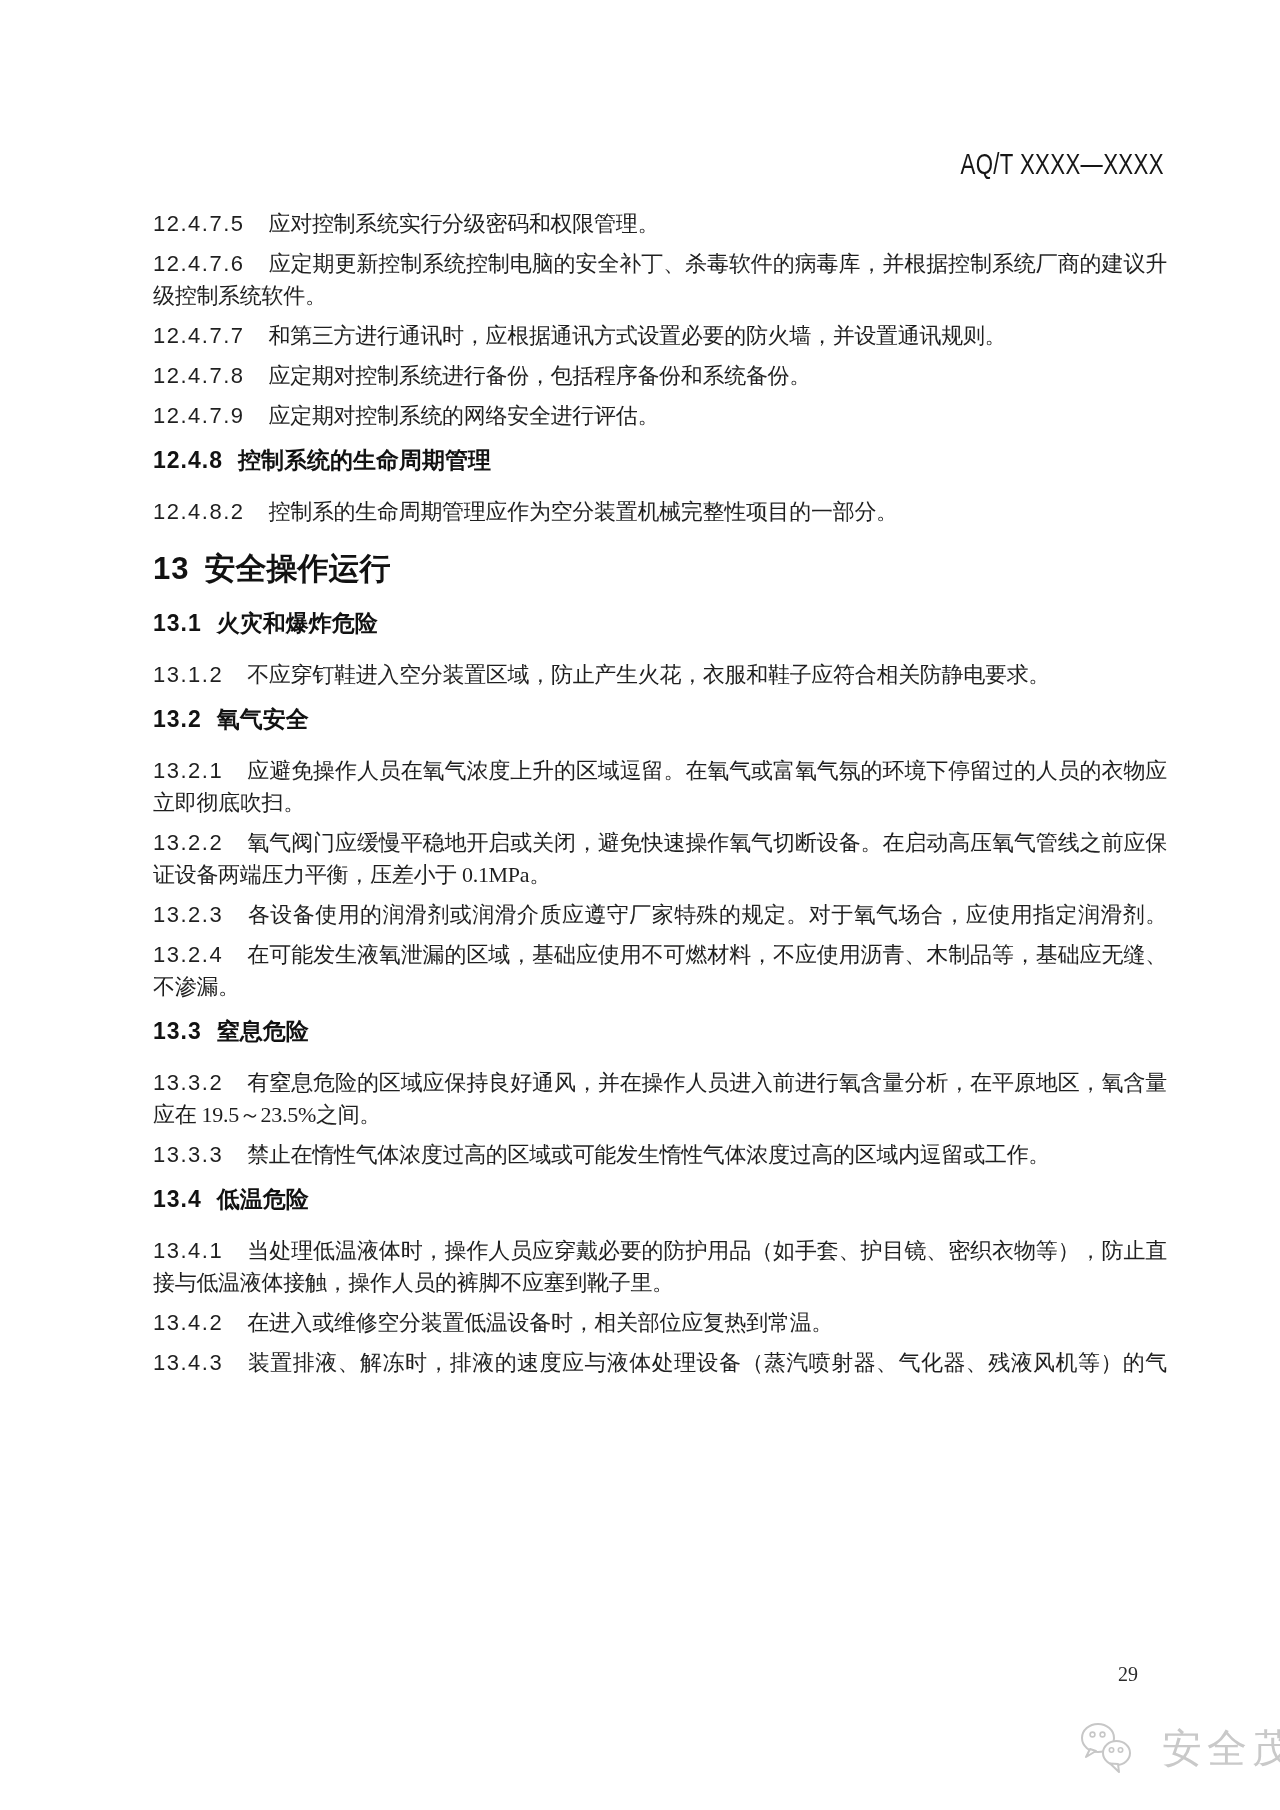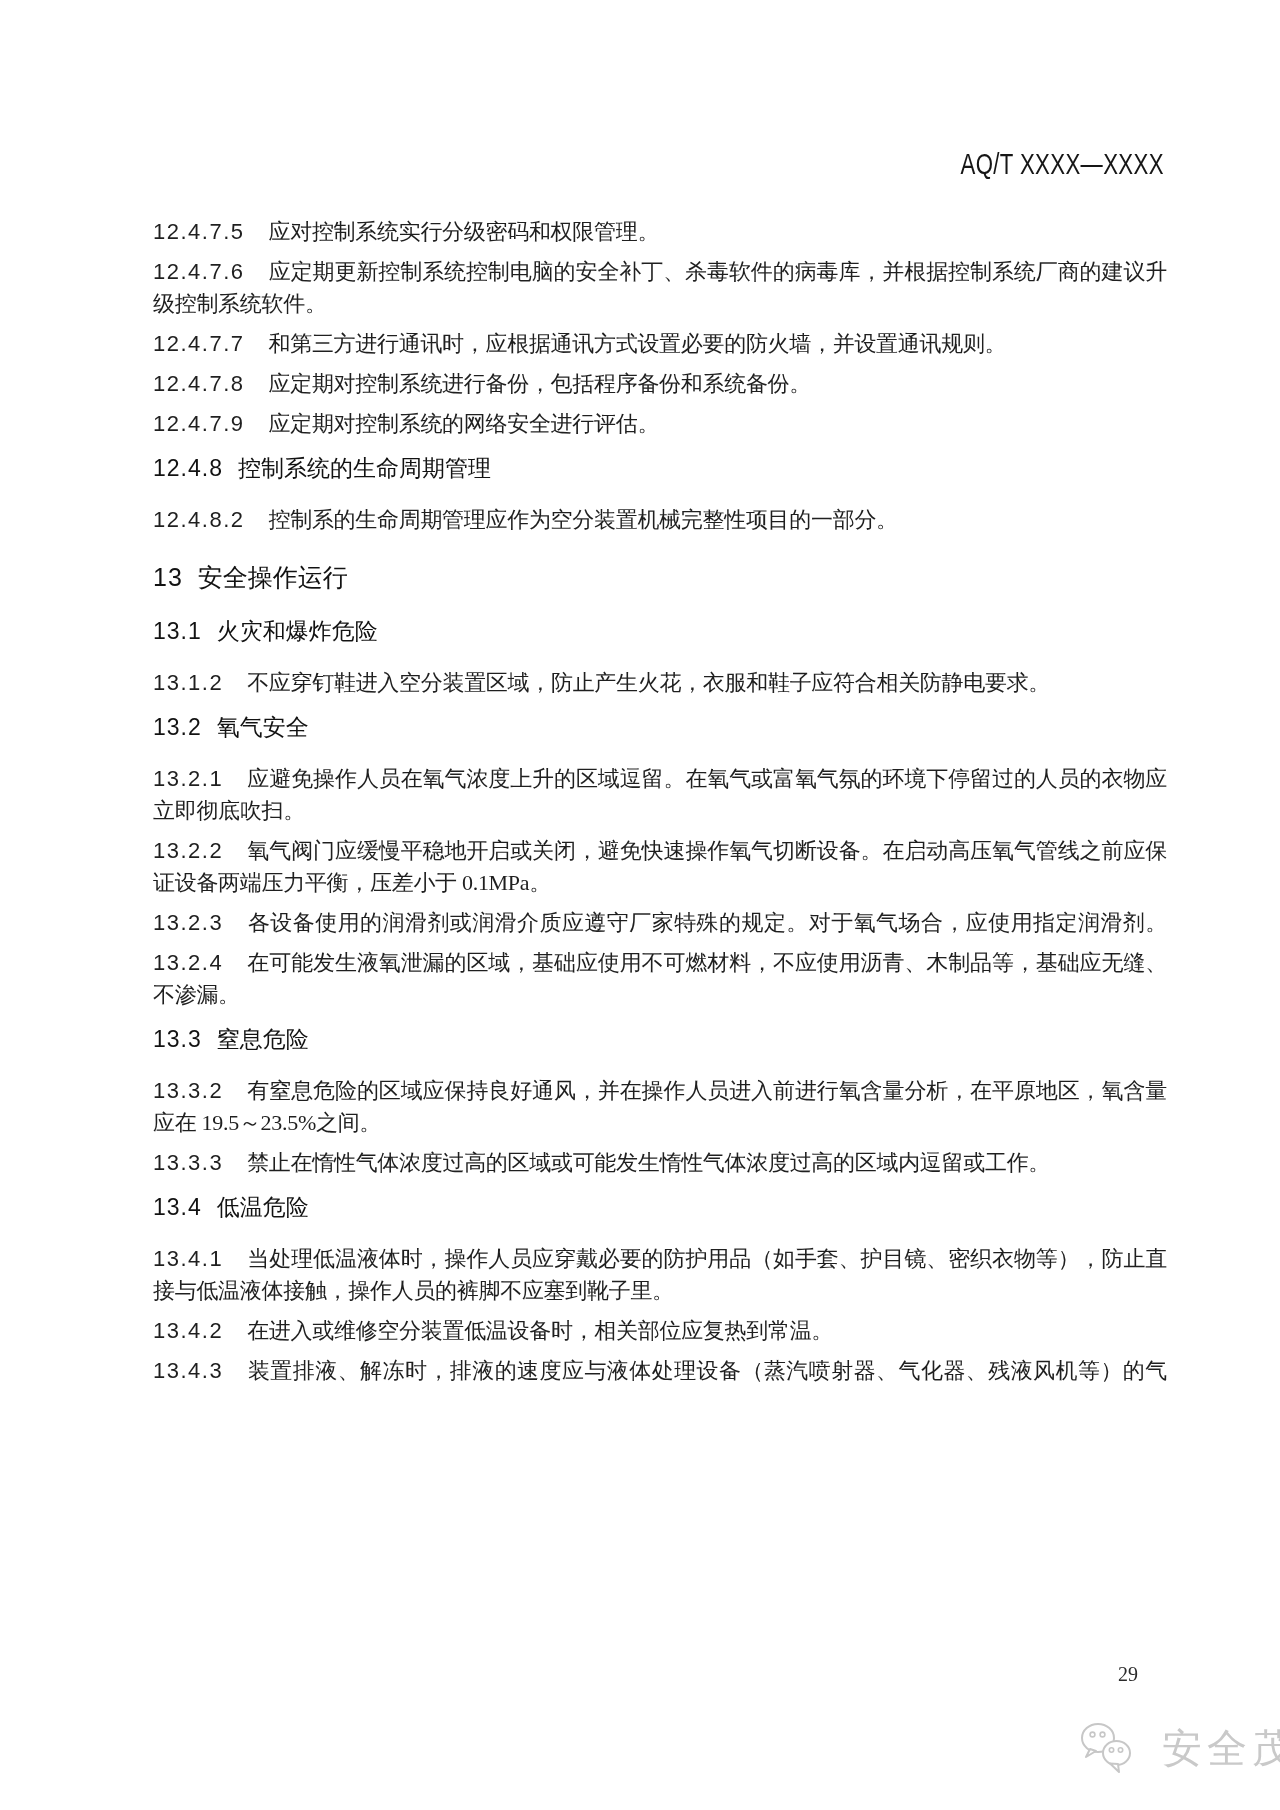--- a/index.html
+++ b/index.html
@@ -26,46 +26,46 @@
     letter-spacing: 0.5px;
     white-space: nowrap;
     transform: scaleX(0.74);
     transform-origin: 100% 50%;
   }
   main.doc-body {
     position: absolute;
     top: 208px; left: 153px;
     width: 1014px;
   }
-  main.doc-body > :first-child { margin-top: 8px; }
+  main.doc-body > :first-child { margin-top: 0; }
 
   p.clause {
     margin: 0 0 8px 0;
     font-size: 22px;
     line-height: 32px;
     text-align: justify;
     color: #1f1f1f;
   }
   p.clause .txt { letter-spacing: -0.3px; }
   p.clause.fill { text-align-last: justify; }
 
   .num {
     font-family: "Liberation Sans", sans-serif;
     letter-spacing: 1.5px;
     margin-right: 24px;
     white-space: nowrap;
   }
   h2.chapter, h3.section {
     font-family: "Liberation Sans", sans-serif;
-    font-weight: normal;
+    font-weight: bold;
     color: #121212;
     line-height: 32px;
   }
   h2.chapter {
-    font-size: 25px;
+    font-size: 31px;
     margin: 25px 0 22px 0;
   }
   h3.section {
     font-size: 23px;
     margin: 12px 0 20px 0;
   }
   h2.chapter .num, h3.section .num { margin-right: 15px; letter-spacing: 1px; }
 
   .page-number {
     position: absolute;

